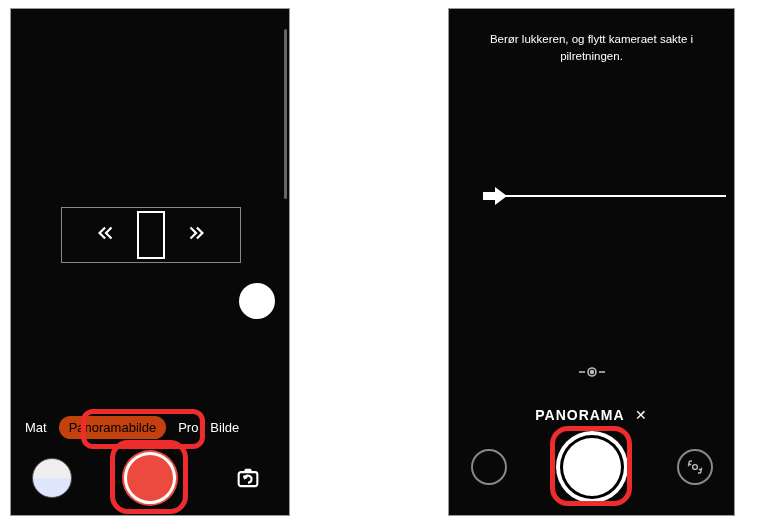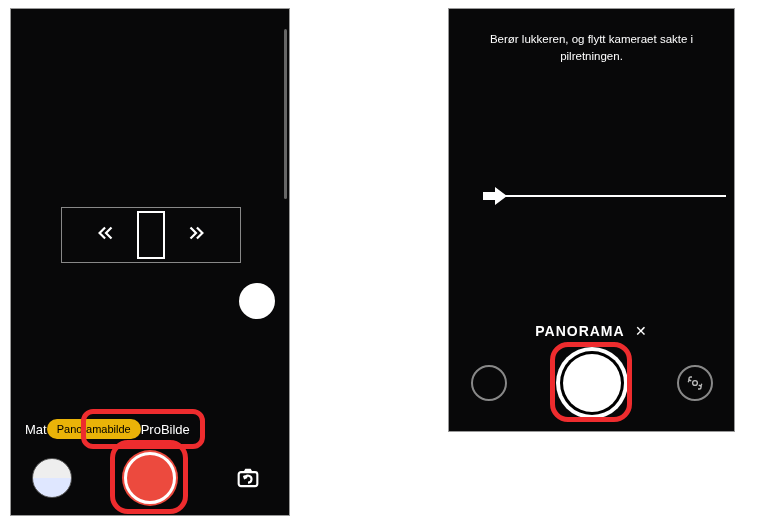--- a/index.html
+++ b/index.html
@@ -20,21 +20,21 @@
   .phone-left {
     left: 10px;
     top: 8px;
     width: 280px;
     height: 508px;
   }
   .phone-right {
     left: 448px;
     top: 8px;
     width: 287px;
-    height: 424px;
+    height: 508px;
   }
 
   
   .pano-guide {
     position: absolute;
     left: 50px; top: 198px;
     width: 180px; height: 56px;
     border: 1px solid #888;
     display: flex;
     align-items: center;
@@ -58,30 +58,31 @@
     width: 36px; height: 36px;
     border-radius: 50%;
     background: #fff;
   }
   .mode-bar-left {
     position: absolute;
     left: 0; right: 0; bottom: 76px;
     display: flex;
     align-items: center;
     justify-content: flex-start;
+    gap: 12px;
     padding-left: 14px;
     font-size: 13px;
     color: #fff;
   }
   .mode-pill {
-    background: #eab308;
+    background: #c2410c;
     color: #000;
     border-radius: 14px;
     padding: 4px 10px;
-    font-size: 11px;
+    font-size: 13px;
   }
   .highlight-left {
     position: absolute;
     left: 70px; bottom: 66px;
     width: 124px; height: 40px;
     border: 5px solid #ee2c2e;
     border-radius: 12px;
     pointer-events: none;
   }
   .bottom-bar-left {

